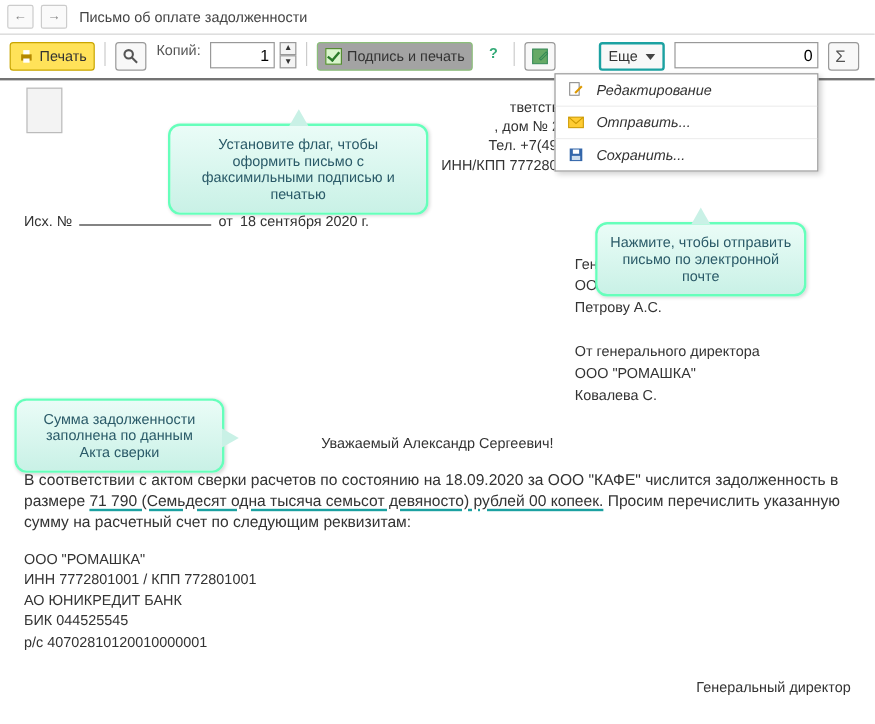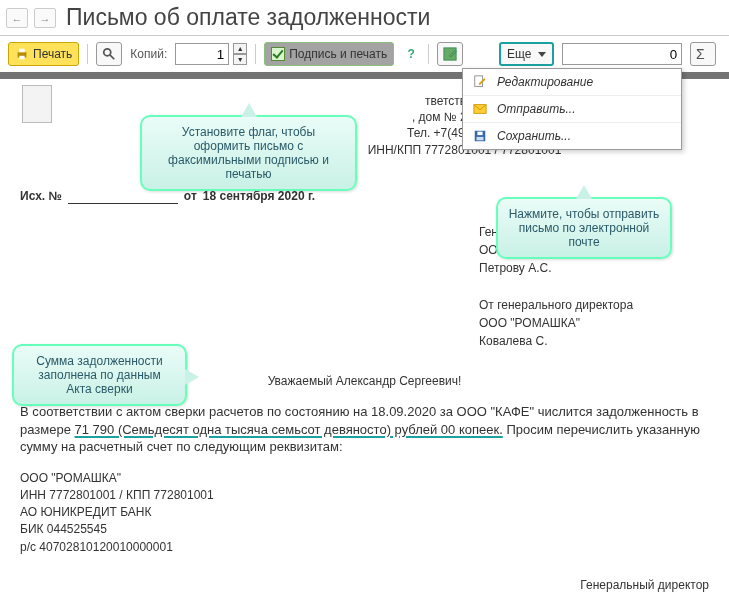--- a/index.html
+++ b/index.html
@@ -1,20 +1,20 @@
 <!DOCTYPE html>
 <html><head>
 <meta charset="utf-8">
 <style>
   * { box-sizing: border-box; }
   html, body { margin:0; padding:0; font-family: Arial, sans-serif; font-size:12px; color:#333; background:#fff; width:729px; }
   .header { display:flex; align-items:center; gap:6px; padding:4px 6px; border-bottom:1px solid #ccc; }
   .nav-btn { width:22px; height:20px; border:1px solid #ccc; background:#fafafa; display:flex; align-items:center; justify-content:center; border-radius:2px; }
-  .title { font-size:23px; color:#444; margin-left:4px; }
-  .toolbar { display:flex; align-items:center; gap:8px; padding:6px 8px; border-bottom:7px solid #737373; background:#fff; position:relative; }
+  .title { font-size:12px; color:#444; margin-left:4px; }
+  .toolbar { display:flex; gap:8px; padding:6px 8px; border-bottom:2px solid #737373; background:#fff; position:relative; }
   .btn { height:24px; border:1px solid #999; border-radius:3px; background:#f8f8f8; display:flex; align-items:center; justify-content:center; padding:0 6px; gap:4px; }
   .btn.yellow { background:#ffe259; border-color:#c9a500; font-weight:400; }
   .btn.green { background:#a3a3a3; border-color:#8bbf7a; }
   .btn.icon { width:26px; padding:0; }
   .btn.more { border:2px solid #1ba1a1; width:55px; }
   .num-input { width:54px; height:22px; border:1px solid #999; text-align:right; padding-right:4px; background:#fff; }
   .spin { display:flex; flex-direction:column; margin-left:-4px; }
   .spin div { width:14px; height:11px; border:1px solid #999; font-size:7px; text-align:center; line-height:9px; background:#f4f4f4;}
   .lbl { color:#555; }
   .sep { width:1px; height:20px; background:#ccc; }
@@ -29,21 +29,21 @@
   .callout { position:absolute; border:2px solid #6fb; border-radius:10px; padding:8px 10px; color:#2a5a68; font-size:12px; text-align:center; box-shadow:1px 1px 3px rgba(0,0,0,.15);
     background:linear-gradient(#eafcf7,#c9f1e6);}
   .callout .tail { position:absolute; width:0; height:0; }
   .tail.up { top:-14px; left:50%; margin-left:-8px; border-left:8px solid transparent; border-right:8px solid transparent; border-bottom:14px solid #c9f1e6; }
   .tail.up::before{content:"";position:absolute;left:-10px;top:-3px;border-left:10px solid transparent;border-right:10px solid transparent;border-bottom:16px solid #6fb;z-index:-1;}
   .tail.right { right:-14px; top:40%; border-top:8px solid transparent; border-bottom:8px solid transparent; border-left:14px solid #c9f1e6;}
   .tail.right::before{content:"";position:absolute;right:-3px;top:-10px;border-top:10px solid transparent;border-bottom:10px solid transparent;border-left:16px solid #6fb;z-index:-1;}
   .doc { margin-top:6px; font-size:12px; line-height:1.35;}
   .center { text-align:center; }
   .org-header { margin-left:200px; }
-  .outno { margin-top:30px; display:flex; align-items:flex-end; gap:6px;font-weight:bold;}
+  .outno { margin-top:30px; display:flex; align-items:flex-start; gap:6px;}
   .outno .line { display:inline-block; border-bottom:1px solid #333; width:110px; height:12px;}
   .parties { display:flex; justify-content:flex-end; margin-top:20px;}
   .parties .col { width:230px; font-size:12px;}
   .parties .col p{margin:0 0 2px 0;}
   .parties .block2{margin-top:20px;}
   .salut { text-align:center; margin:22px 0 14px 0;}
   .body-text { font-size:13px; }
   .ul { text-decoration:underline; text-decoration-color:#1ba1a1; text-decoration-thickness:2px; text-underline-offset:2px;}
   .req p{ margin:0 0 1px 0;}
   .sig-row { display:flex; align-items:flex-end; margin-top:22px; gap:10px;flex-direction:column;}

